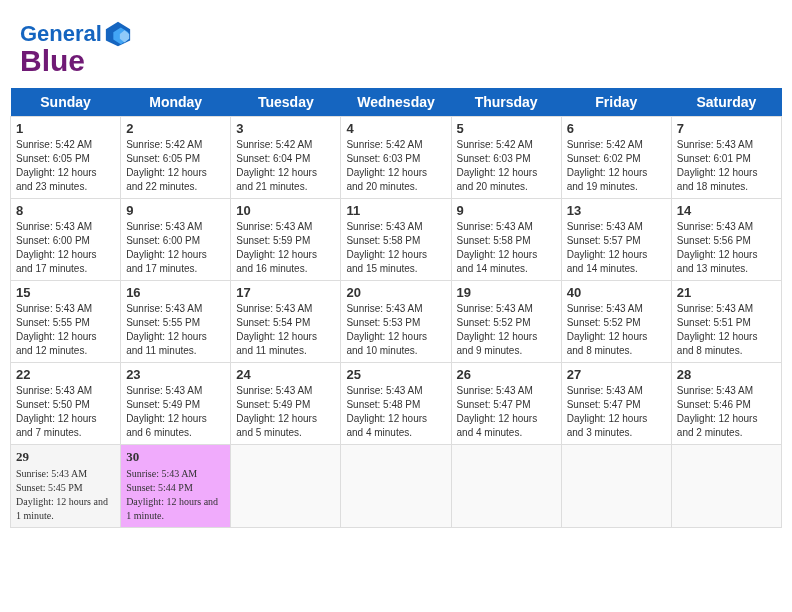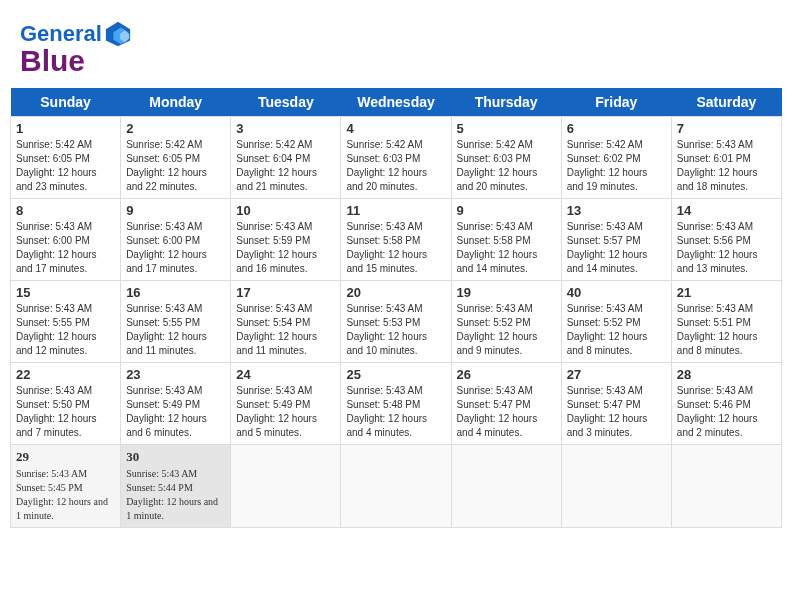--- a/index.html
+++ b/index.html
@@ -359,21 +359,21 @@
       </tr>
       <tr>
         <td style="background: rgb(245, 245, 245);">
           <span class="day-number">29</span>
         <div class="day-info">
           Sunrise: 5:43 AM<br>
           Sunset: 5:45 PM<br>
           Daylight: 12 hours and 1 minute.
         </div>
         </td>
-        <td style="background: #e5e5e5;">
+        <td style="background: #f0abfc;">
           <span class="day-number">30</span>
         <div class="day-info">
           Sunrise: 5:43 AM<br>
           Sunset: 5:44 PM<br>
           Daylight: 12 hours and 1 minute.
         </div>
         </td>
         <td class="empty-cell" style="background: rgb(249, 249, 249);"></td>
         <td class="empty-cell" style="background: rgb(249, 249, 249);"></td>
         <td class="empty-cell" style="background: rgb(249, 249, 249);"></td>

